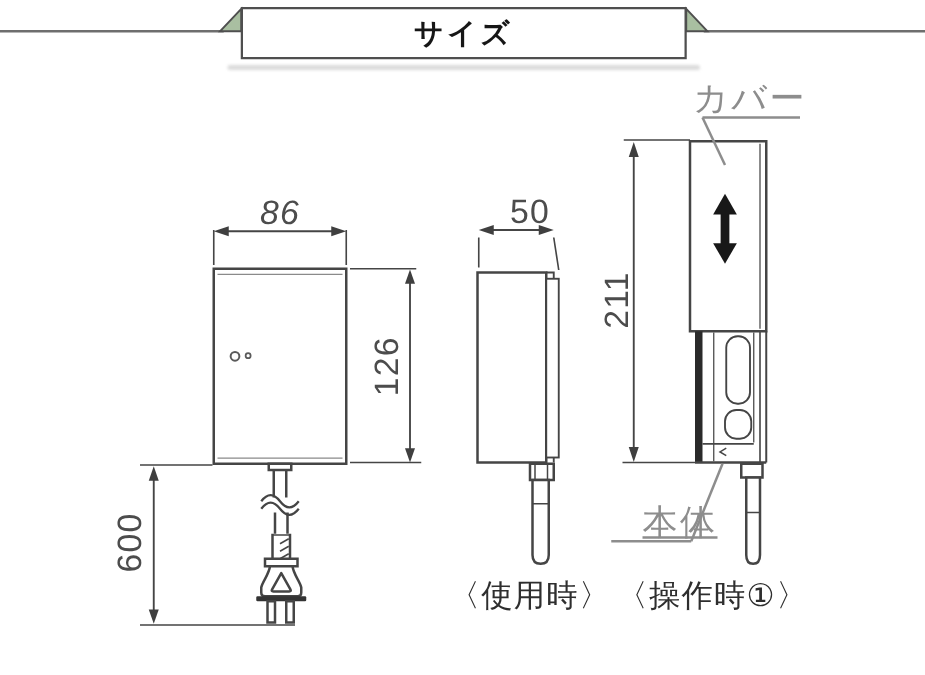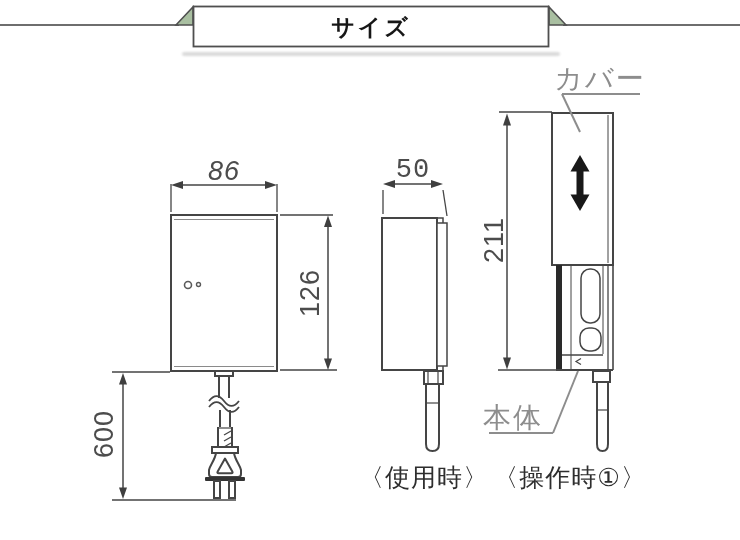--- a/index.html
+++ b/index.html
@@ -158,22 +158,22 @@
         <line x1="553" y1="433" x2="578" y2="371"></line>
       </g>
     </g>
   </svg>
 
   <div class="overlay title" style="left:371px;top:27px;">サイズ</div>
 
   <div class="overlay dim" style="left:224px;top:171px;font-style:italic;">86</div>
   <div class="overlay dim rot" style="left:310px;top:293px;">126</div>
   <div class="overlay dim rot" style="left:104px;top:434px;">600</div>
-  <div class="overlay dim" style="left:413px;top:170px;font-family:Liberation Mono, monospace;">50</div>
+  <div class="overlay dim" style="left:424px;top:170px;">50</div>
   <div class="overlay dim rot" style="left:494px;top:240px;">211</div>
 
   <div class="overlay gray-label" style="left:600px;top:79px;">カバー</div>
-  <div class="overlay gray-label" style="left:513px;top:418px;">本体</div>
+  <div class="overlay gray-label" style="left:544px;top:418px;text-decoration:underline;">本体</div>
 
   <div class="overlay caption" style="left:424px;top:477px;">〈使用時〉</div>
   <div class="overlay caption" style="left:570px;top:477px;">〈操作時①〉</div>
 
 </div>
 
 </body></html>

